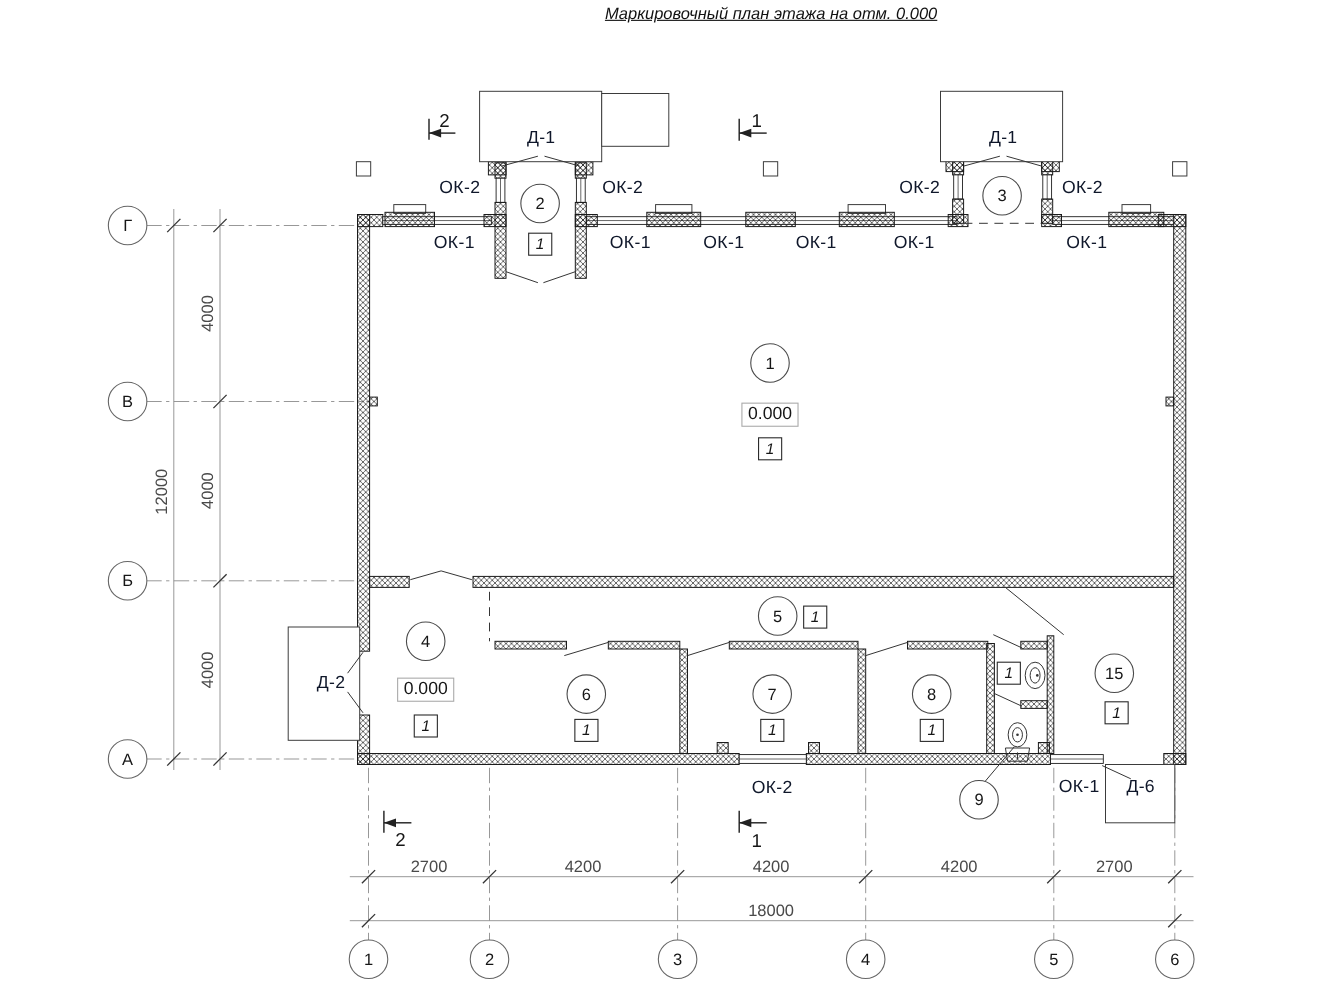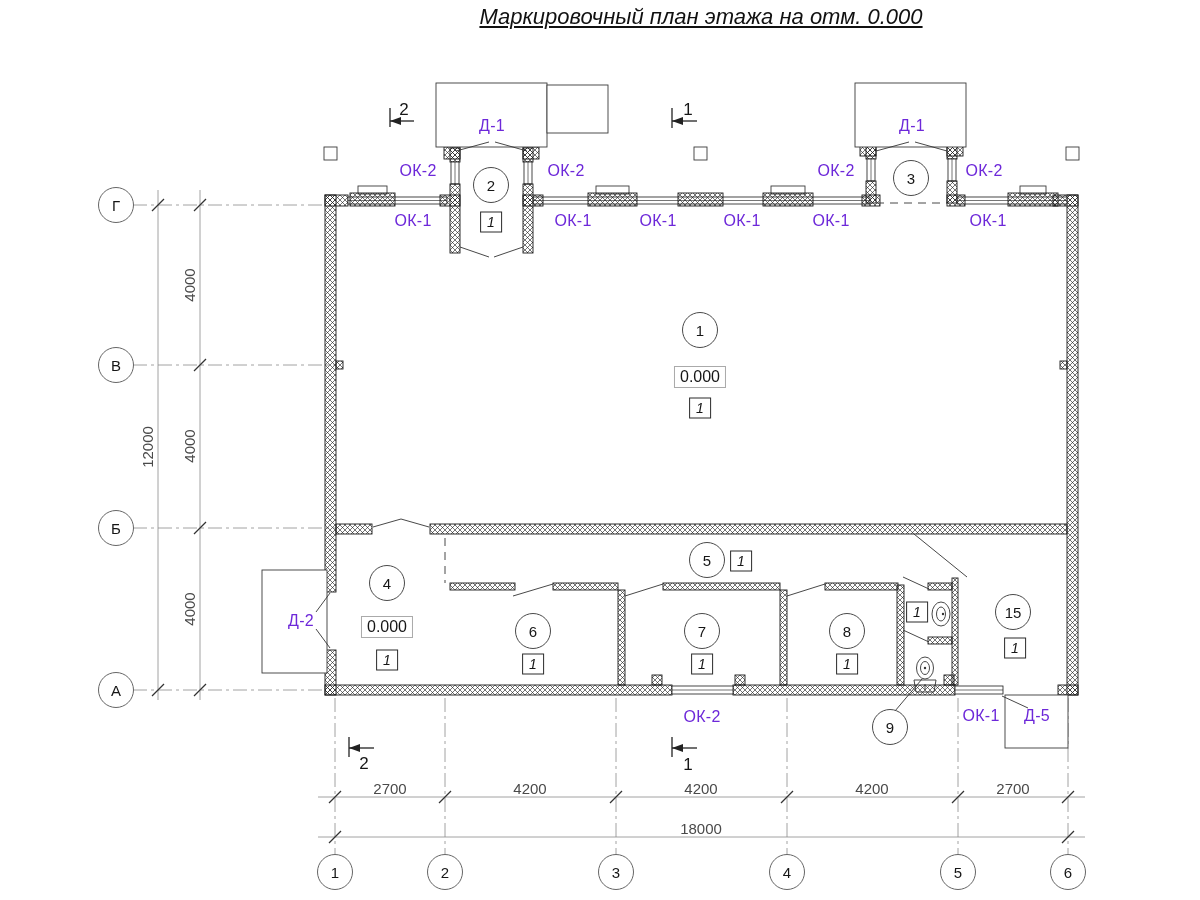--- a/index.html
+++ b/index.html
@@ -1,32 +1,32 @@
 <!DOCTYPE html>
 <html><head>
 <meta charset="utf-8">
 <style>
   html,body{margin:0;padding:0;background:#fff;}
   #plan{position:relative;width:1200px;height:900px;background:#fff;overflow:hidden;
         font-family:"Liberation Sans",sans-serif;color:#111;}
   #plan svg{position:absolute;left:0;top:0;}
   .lbl{position:absolute;transform:translate(-50%,-50%);font-size:16px;white-space:nowrap;
-       color:#6d28d9;letter-spacing:.3px;}
+       color:#0f172a;letter-spacing:.3px;}
   .dim{position:absolute;transform:translate(-50%,-50%);font-size:15px;color:#4a4a4a;white-space:nowrap;}
   .rot{transform:translate(-50%,-50%) rotate(-90deg);}
   .circ{position:absolute;width:34px;height:34px;border:1.1px solid #4a4a4a;border-radius:50%;
         background:#fff;display:flex;align-items:center;justify-content:center;
         font-size:15px;transform:translate(-50%,-50%);color:#161616;}
   .rcirc{border-color:#666;}
   .fbox{position:absolute;transform:translate(-50%,-50%);border:1.1px solid #2a2a2a;background:#fff;
         font-size:14px;font-style:italic;padding:0 6px;line-height:19px;color:#161616;}
   .ebox{position:absolute;transform:translate(-50%,-50%);border:1px solid #aaa;background:#fff;
         font-size:16px;padding:0 5px;line-height:20px;color:#161616;}
   .sec{position:absolute;transform:translate(-50%,-50%);font-size:17px;color:#161616;}
-  #title{position:absolute;left:701px;top:4px;transform:translateX(-50%);font-size:22px;
+  #title{position:absolute;left:701px;top:4px;transform:translateX(-50%);font-size:15px;
          font-style:italic;text-decoration:underline;color:#111;}
   
   .w{fill:url(#xh);stroke:#1a1a1a;stroke-width:.9;}
   .gz{fill:#fff;stroke:#1a1a1a;stroke-width:.8;}
   .ml{stroke:#1a1a1a;stroke-width:.6;}
   .st{fill:#fff;stroke:#3a3a3a;stroke-width:.9;}
   .ln{stroke:#333;stroke-width:.9;fill:none;}
   .ax{stroke:#8a8a8a;stroke-width:.8;fill:none;}
   .dm{stroke:#8a8a8a;stroke-width:.8;}
   .tk{stroke:#333;stroke-width:1.2;}
@@ -259,21 +259,21 @@
   <div class="fbox" style="left:741px;top:561px">1</div>
   <div class="fbox" style="left:533px;top:664px">1</div>
   <div class="fbox" style="left:702px;top:664px">1</div>
   <div class="fbox" style="left:847px;top:664px">1</div>
   <div class="fbox" style="left:1015px;top:648px">1</div>
   <div class="fbox" style="left:917px;top:612px">1</div>
 
   <div class="lbl" style="left:492px;top:126px">Д-1</div>
   <div class="lbl" style="left:912px;top:126px">Д-1</div>
   <div class="lbl" style="left:301px;top:621px">Д-2</div>
-  <div class="lbl" style="left:1037px;top:716px">Д-5</div>
+  <div class="lbl" style="left:1037px;top:716px">Д-6</div>
 
   <div class="lbl" style="left:418px;top:171px">ОК-2</div>
   <div class="lbl" style="left:566px;top:171px">ОК-2</div>
   <div class="lbl" style="left:836px;top:171px">ОК-2</div>
   <div class="lbl" style="left:984px;top:171px">ОК-2</div>
   <div class="lbl" style="left:413px;top:221px">ОК-1</div>
   <div class="lbl" style="left:573px;top:221px">ОК-1</div>
   <div class="lbl" style="left:658px;top:221px">ОК-1</div>
   <div class="lbl" style="left:742px;top:221px">ОК-1</div>
   <div class="lbl" style="left:831px;top:221px">ОК-1</div>

